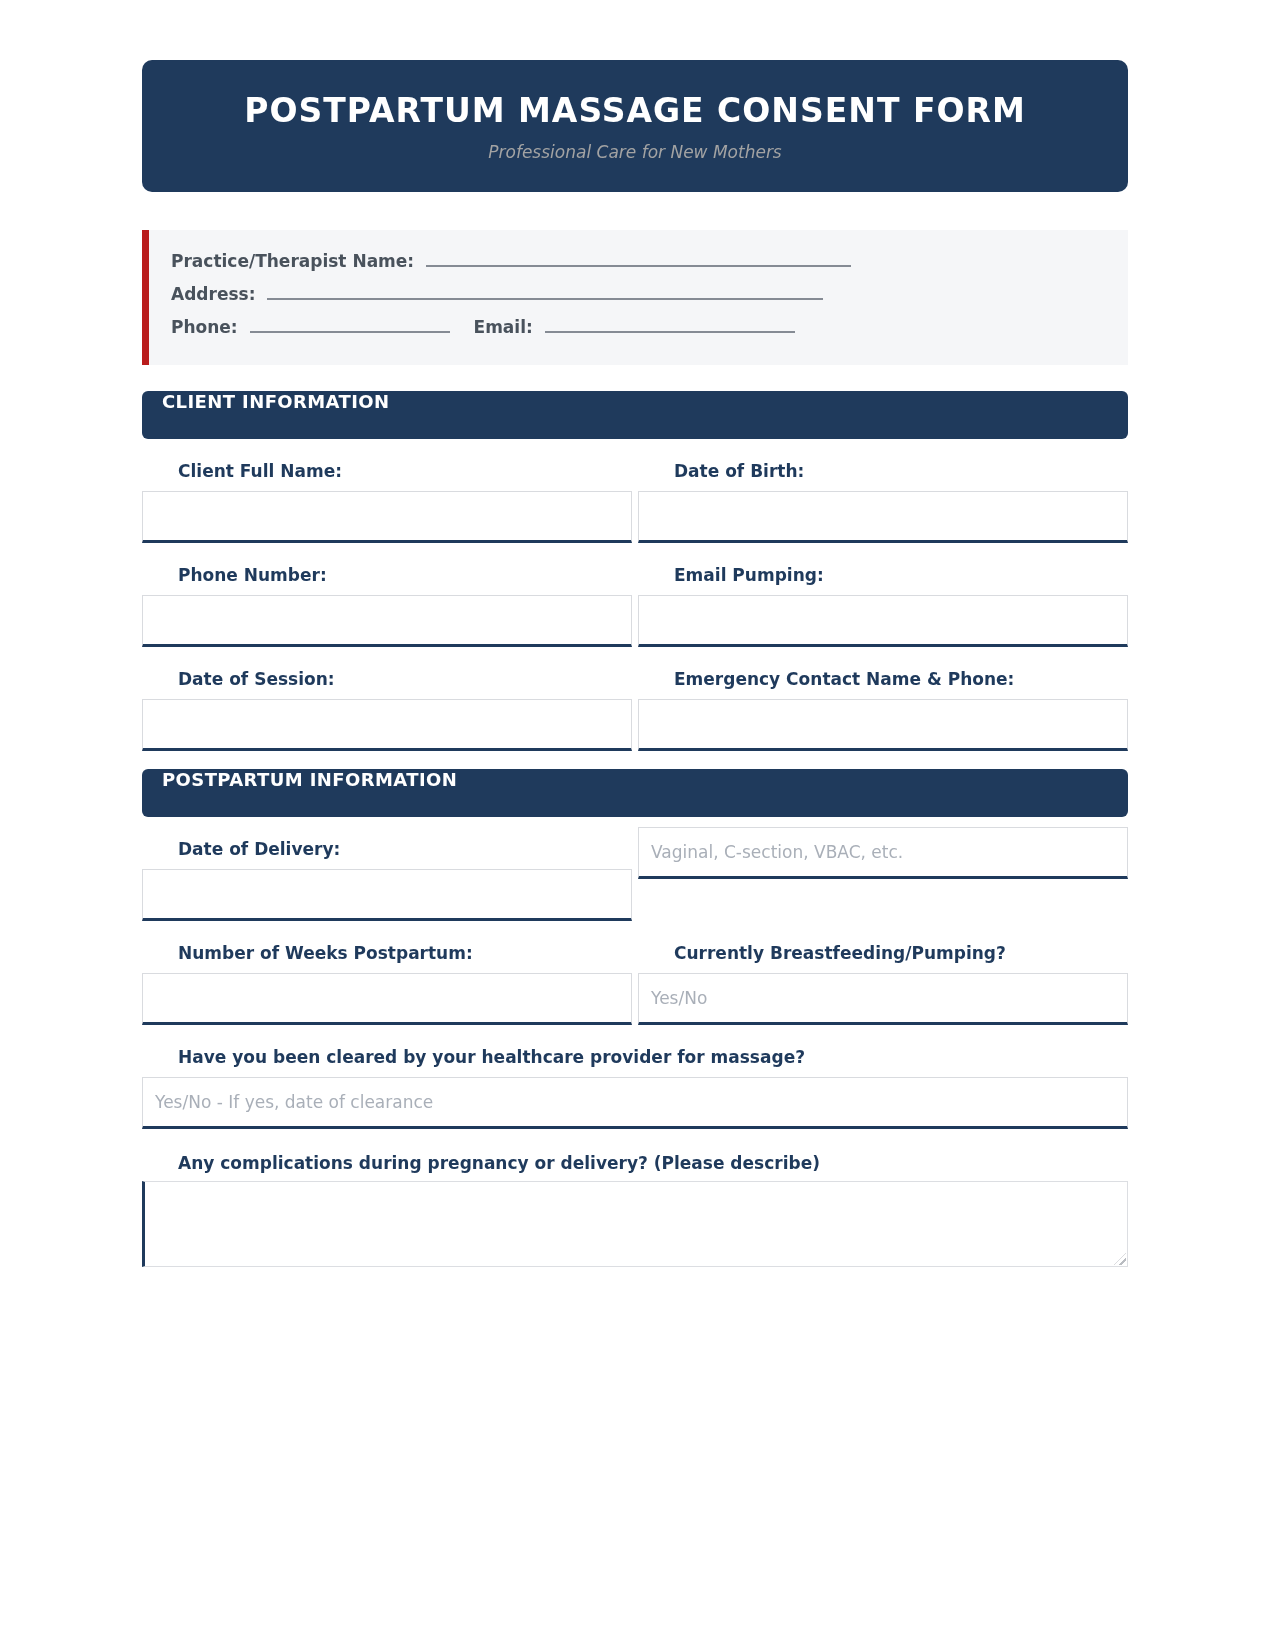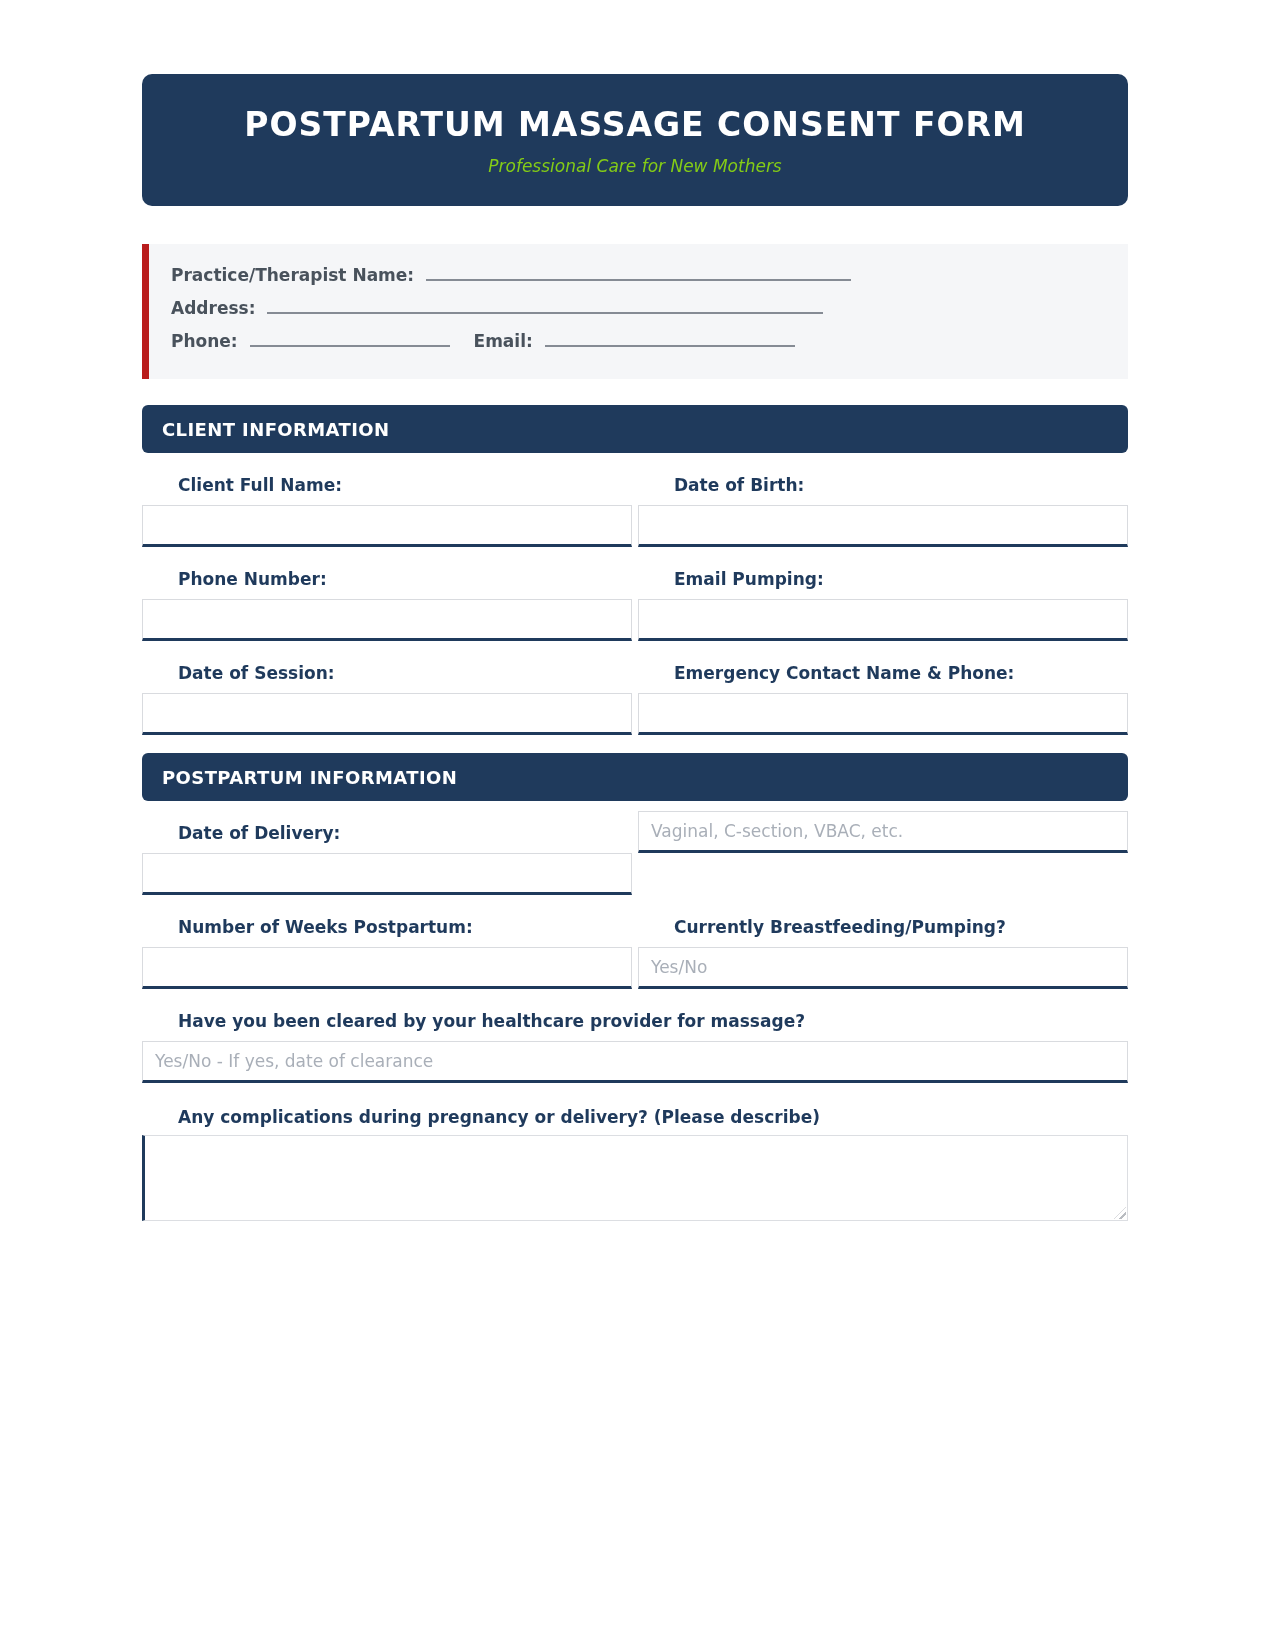--- a/index.html
+++ b/index.html
@@ -3,64 +3,64 @@
 <meta charset="utf-8">
 <style>
   * { box-sizing: border-box; margin: 0; padding: 0; }
   html, body { background: #ffffff; }
   body {
     width: 1275px; height: 1650px;
     font-family: "DejaVu Sans", "Liberation Sans", sans-serif;
     position: relative;
   }
   .page {
-    position: absolute; left: 142px; top: 74px; width: 986px;
+    position: absolute; left: 142px; top: 60px; width: 986px;
   }
   
   .header-card {
     height: 132px; background: #1f3a5c; border-radius: 10px;
     display: flex; flex-direction: column; justify-content: center; align-items: center;
     margin-bottom: 38px;
   }
   .header-title {
     color: #ffffff; font-size: 33px; font-weight: bold; letter-spacing: 1px;
   }
   .header-subtitle {
-    color: #84cc16; font-size: 17px; font-style: italic; margin-top: 12px;
+    color: #a3a3a3; font-size: 17px; font-style: italic; margin-top: 12px;
   }
   
   .practice-box {
     background: #f5f6f8; border-left: 7px solid #b91c1c;
     padding: 21px 24px 19px 22px; margin-bottom: 26px;
   }
   .practice-row { margin-bottom: 13px; font-size: 17px; color: #49525c; font-weight: bold; }
   .practice-row:last-child { margin-bottom: 9px; }
   .pline {
     display: inline-block; border-bottom: 2px solid #858b94; height: 15px;
     vertical-align: baseline; margin-left: 6px;
   }
   .pline.name { width: 425px; }
   .pline.addr { width: 556px; }
   .pline.phone { width: 200px; margin-right: 18px; }
   .pline.email { width: 250px; }
   
   .section-bar {
     height: 48px; background: #1f3a5c; border-radius: 6px;
-    display: flex; align-items: center; padding-left: 20px;
+    display: flex; align-items: flex-start; padding-left: 20px;
     color: #ffffff; font-size: 18px; font-weight: bold; letter-spacing: 0.4px;
   }
   .section-bar.postpartum { margin-top: 18px; }
   
   .row2 { display: grid; grid-template-columns: 1fr 1fr; column-gap: 6px; }
   .field-label {
     display: block; margin-top: 22px; font-size: 17px; font-weight: bold;
     color: #1f3a5c; line-height: 20px; margin-left: 36px;
   }
   .field-input {
-    display: block; width: 100%; height: 42px; margin-top: 10px;
+    display: block; width: 100%; height: 52px; margin-top: 10px;
     background: #ffffff; border: 1px solid #d9dbdf; border-bottom: 3px solid #1f3a5c;
     padding: 0 12px; font-size: 17px; color: #333333; outline: none;
     font-family: "DejaVu Sans", "Liberation Sans", sans-serif;
   }
   .field-input::placeholder, .field-area::placeholder { color: #a9afb8; opacity: 1; }
   .area-wrap { position: relative; margin-top: 8px; }
   .field-area {
     display: block; width: 100%; height: 86px;
     background: #ffffff; border: 1px solid #dcdee2; border-left: 3px solid #1f3a5c;
     padding: 8px 12px; font-size: 17px; color: #333333; outline: none; resize: none;

